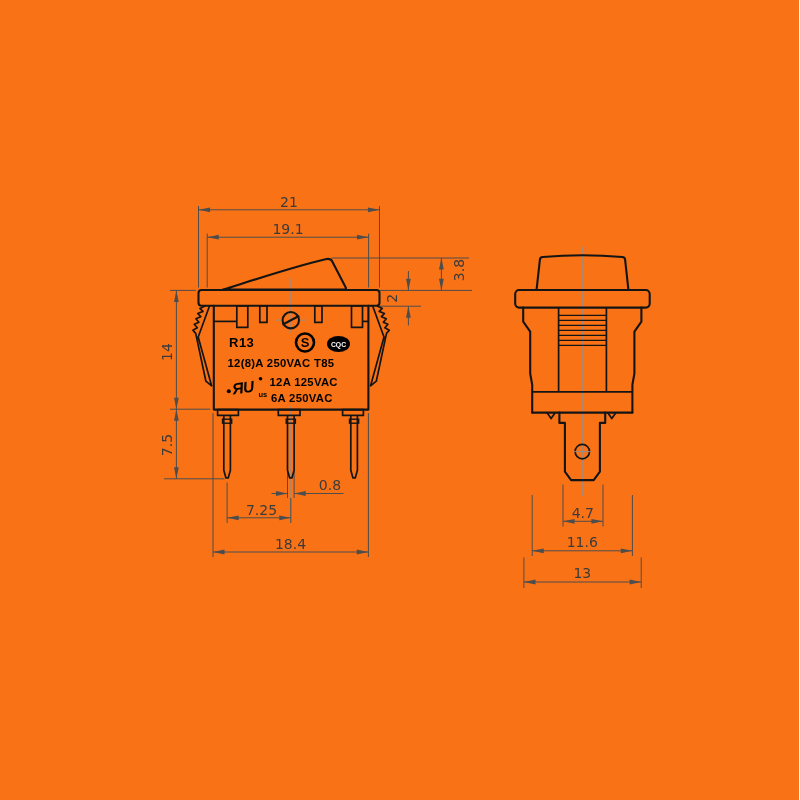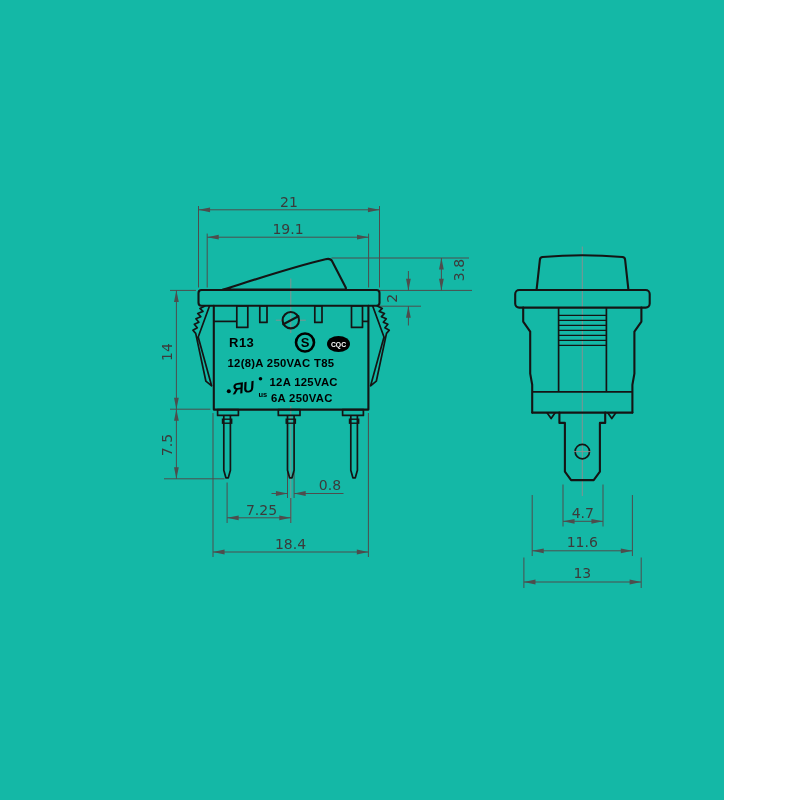--- a/index.html
+++ b/index.html
@@ -1,16 +1,16 @@
 <!DOCTYPE html>
 <html><head>
 <meta charset="utf-8">
 <style>
   html,body{margin:0;padding:0;background:#ffffff;width:800px;height:800px;overflow:hidden}
-  .canvas{position:relative;width:724px;height:800px;background:#14b8a6}
+  .canvas{position:relative;width:799px;height:800px;background:#f97316}
   svg{display:block}
   .objline{fill:none;stroke:#141414;stroke-width:2.1;stroke-linejoin:round;stroke-linecap:round}
   .objmed{fill:none;stroke:#141414;stroke-width:1.7;stroke-linejoin:round}
   .objthin{fill:none;stroke:#141414;stroke-width:1.4}
   .dimline{fill:none;stroke:#4d4d4d;stroke-width:1}
   .cline{fill:none;stroke:#8f8f8f;stroke-width:0.9}
   .dimtext{font-family:"DejaVu Sans",sans-serif;font-size:14px;fill:#3b3b3b}
   .mark{font-family:"Liberation Sans",sans-serif;font-weight:bold;fill:#000}
 </style>
 </head>

